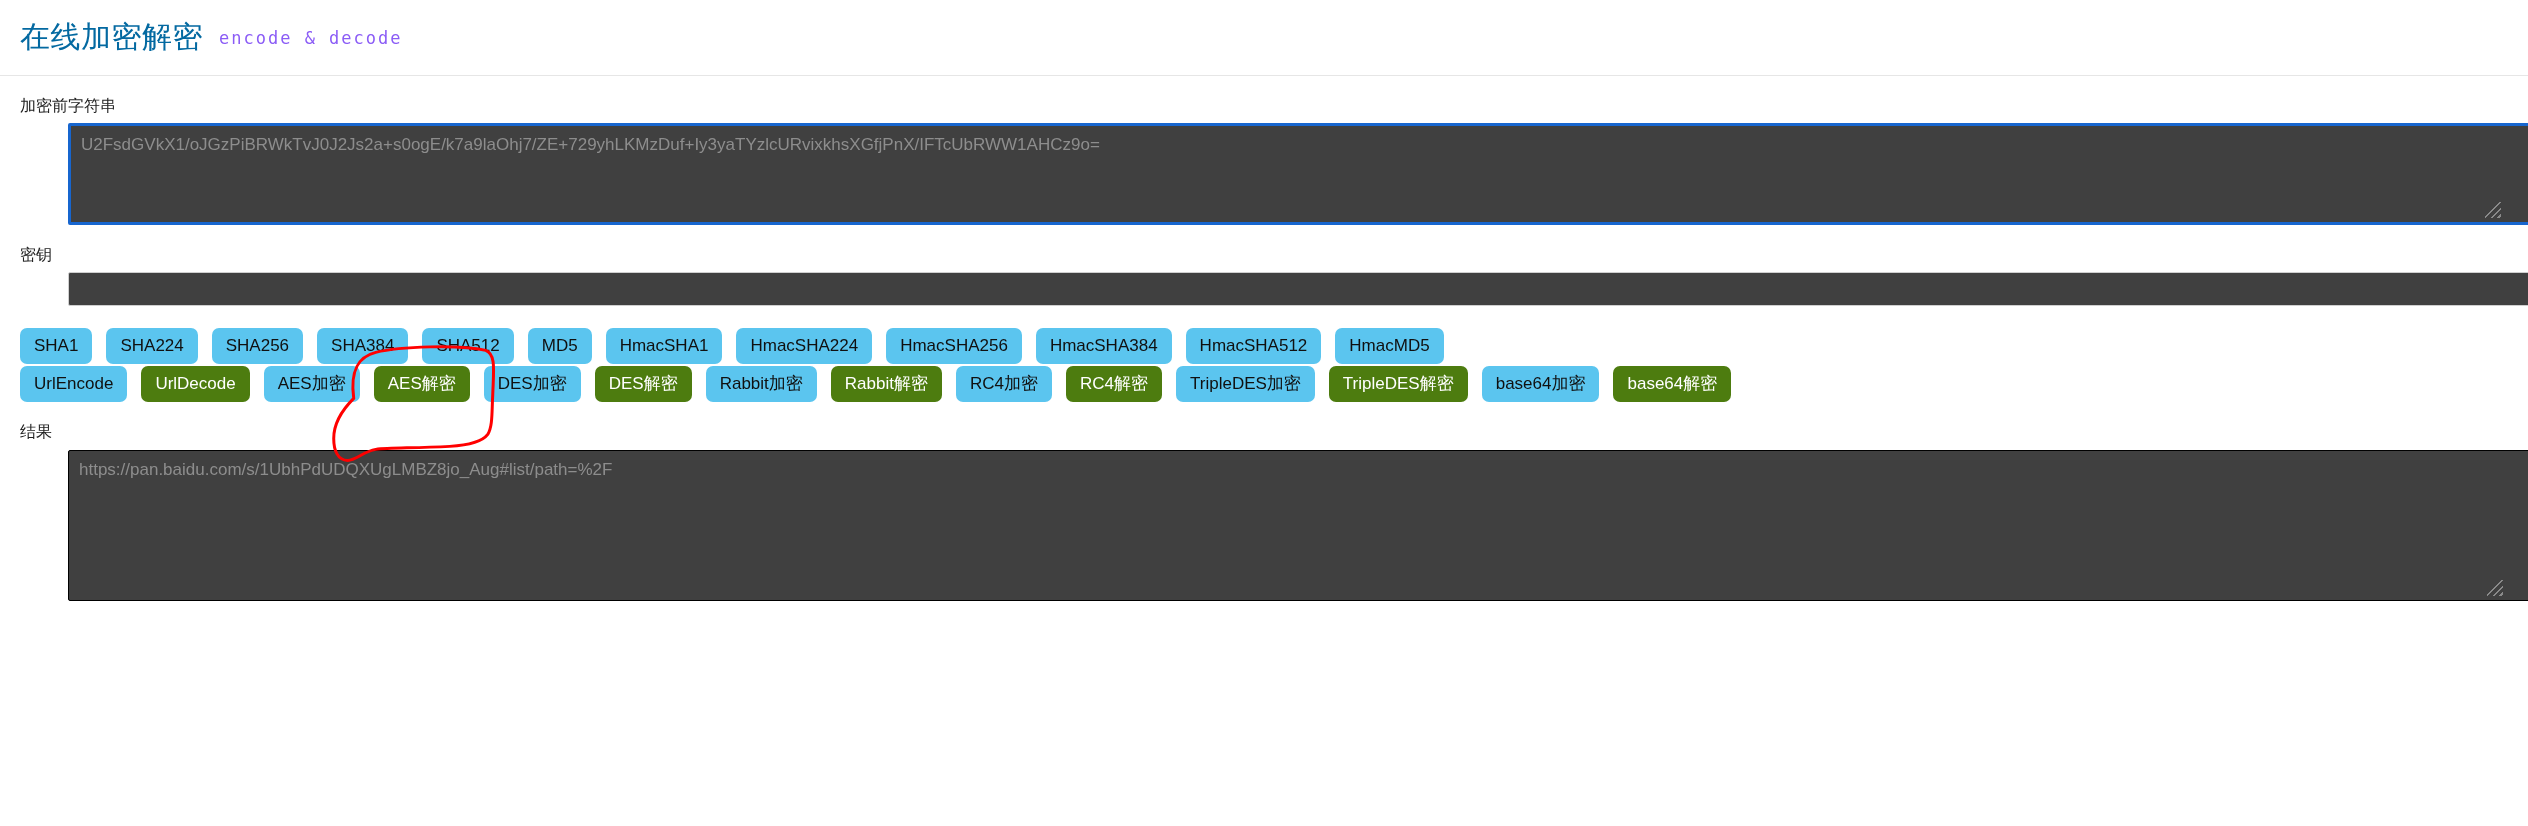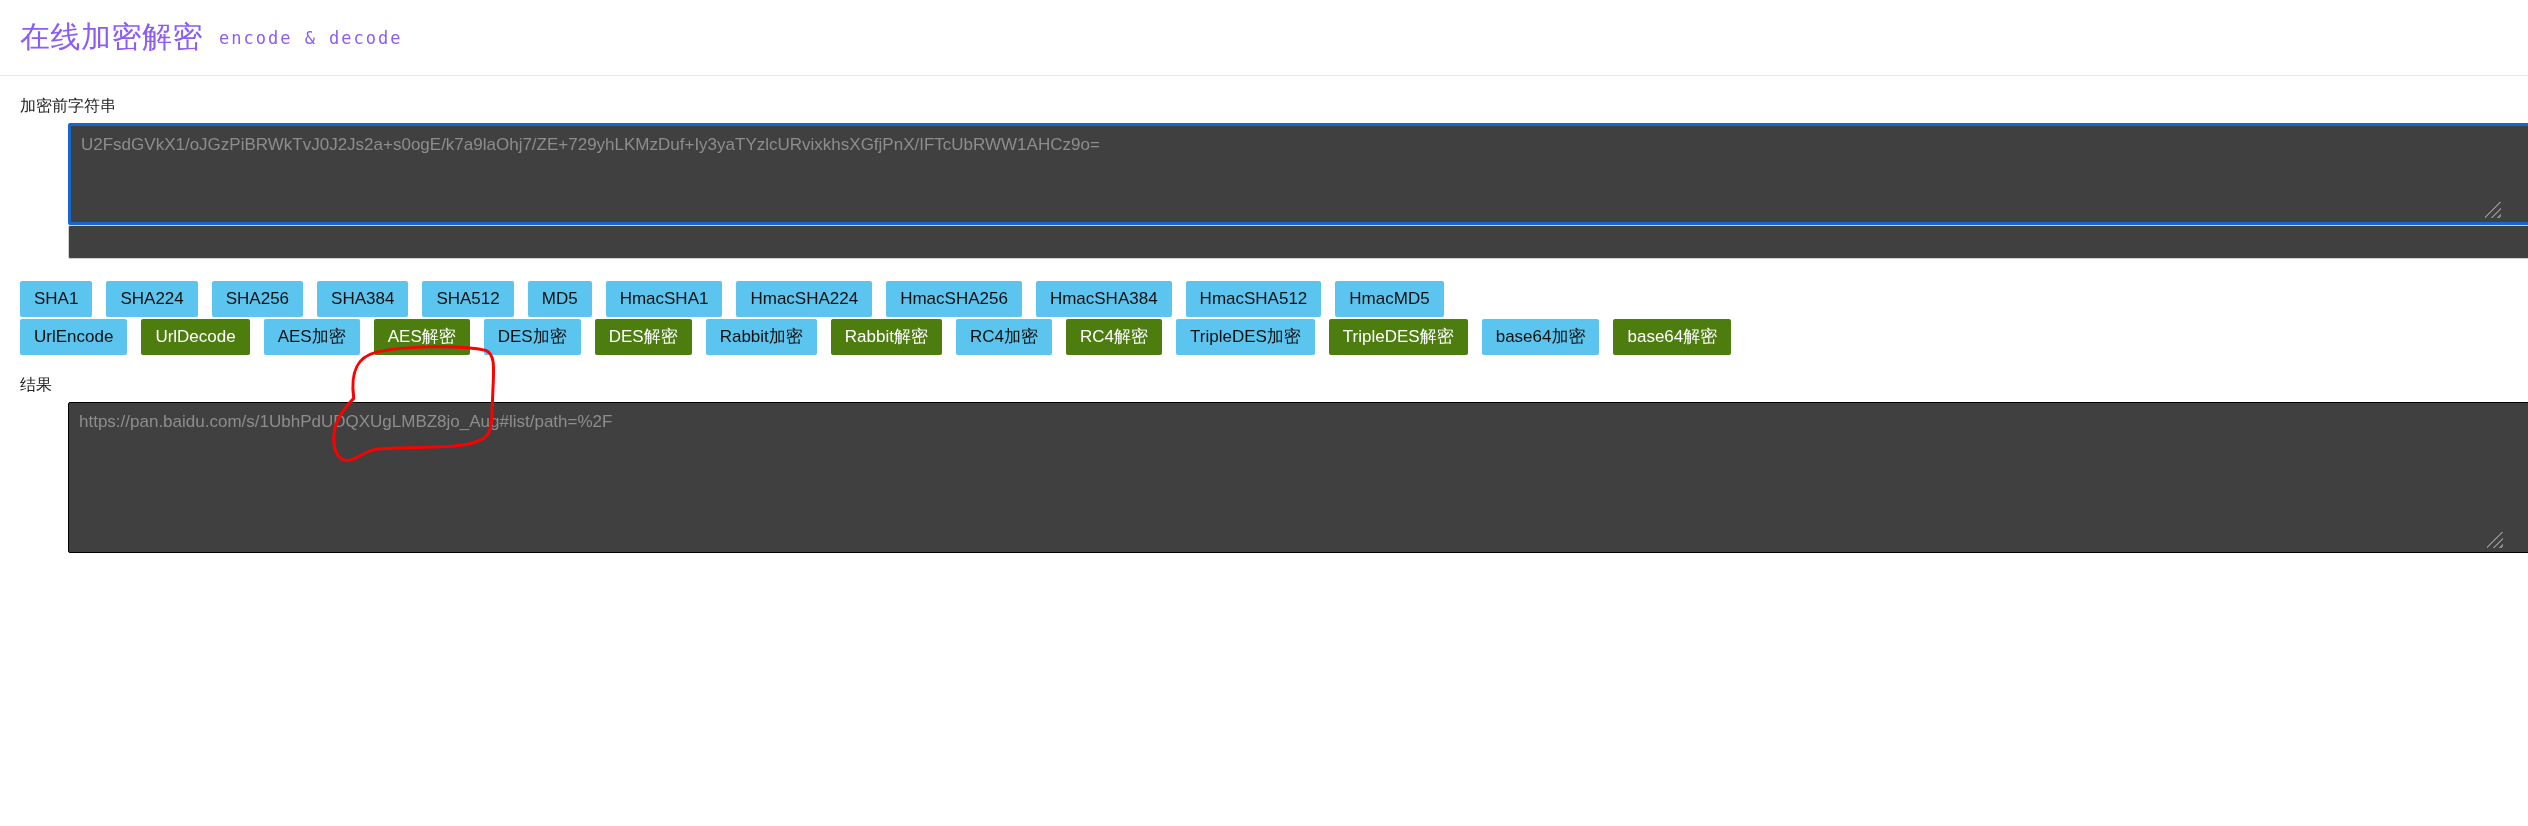--- a/index.html
+++ b/index.html
@@ -21,21 +21,21 @@
   
   .header {
     height: 76px;
     padding: 0 20px;
     display: flex;
     align-items: center;
     border-bottom: 1px solid #e6e6e6;
   }
   .header-title {
     font-size: 30px;
-    color: #8b5cf6;
+    color: #0369a1;
     font-weight: 400;
     letter-spacing: 0.5px;
   }
   .header-sub {
     font-size: 17px;
     color: #8b5cf6;
     margin-left: 16px;
     letter-spacing: 2px;
     font-family: "DejaVu Sans Mono", "Liberation Mono", monospace;
   }
@@ -105,21 +105,21 @@
     display: flex;
     flex-wrap: nowrap;
     align-items: center;
     gap: 14px;
   }
   .btn-row.row1 { margin-top: 22px; }
   .btn-row.row2 { margin-top: 2px; }
 
   .btn {
     border: none;
-    border-radius: 2px;
+    border-radius: 7px;
     color: #111111;
     font-size: 17px;
     font-family: "Liberation Sans", "DejaVu Sans", sans-serif;
     height: 36px;
     padding: 0 14px;
     cursor: pointer;
     white-space: nowrap;
     line-height: 36px;
     text-align: center;
   }
@@ -146,20 +146,21 @@
   </div>
 
   <div class="content">
 
     <div class="field-label">加密前字符串</div>
     <div class="ta-wrap">
       <textarea class="plain-ta ta-source" spellcheck="false" placeholder="" style="">U2FsdGVkX1/oJGzPiBRWkTvJ0J2Js2a+s0ogE/k7a9laOhj7/ZE+729yhLKMzDuf+Iy3yaTYzlcURvixkhsXGfjPnX/IFTcUbRWW1AHCz9o=</textarea>
       <span class="grip on-blue"></span>
     </div>
 
+    <div class="field-label">密钥</div>
     <input class="plain-input key-input" type="text" spellcheck="false" placeholder="" style="">
 
     <div class="btn-row row1" id="hash-row">
         <button class="btn blue">SHA1</button>
         <button class="btn blue">SHA224</button>
         <button class="btn blue">SHA256</button>
         <button class="btn blue">SHA384</button>
         <button class="btn blue">SHA512</button>
         <button class="btn blue">MD5</button>
         <button class="btn blue">HmacSHA1</button>

